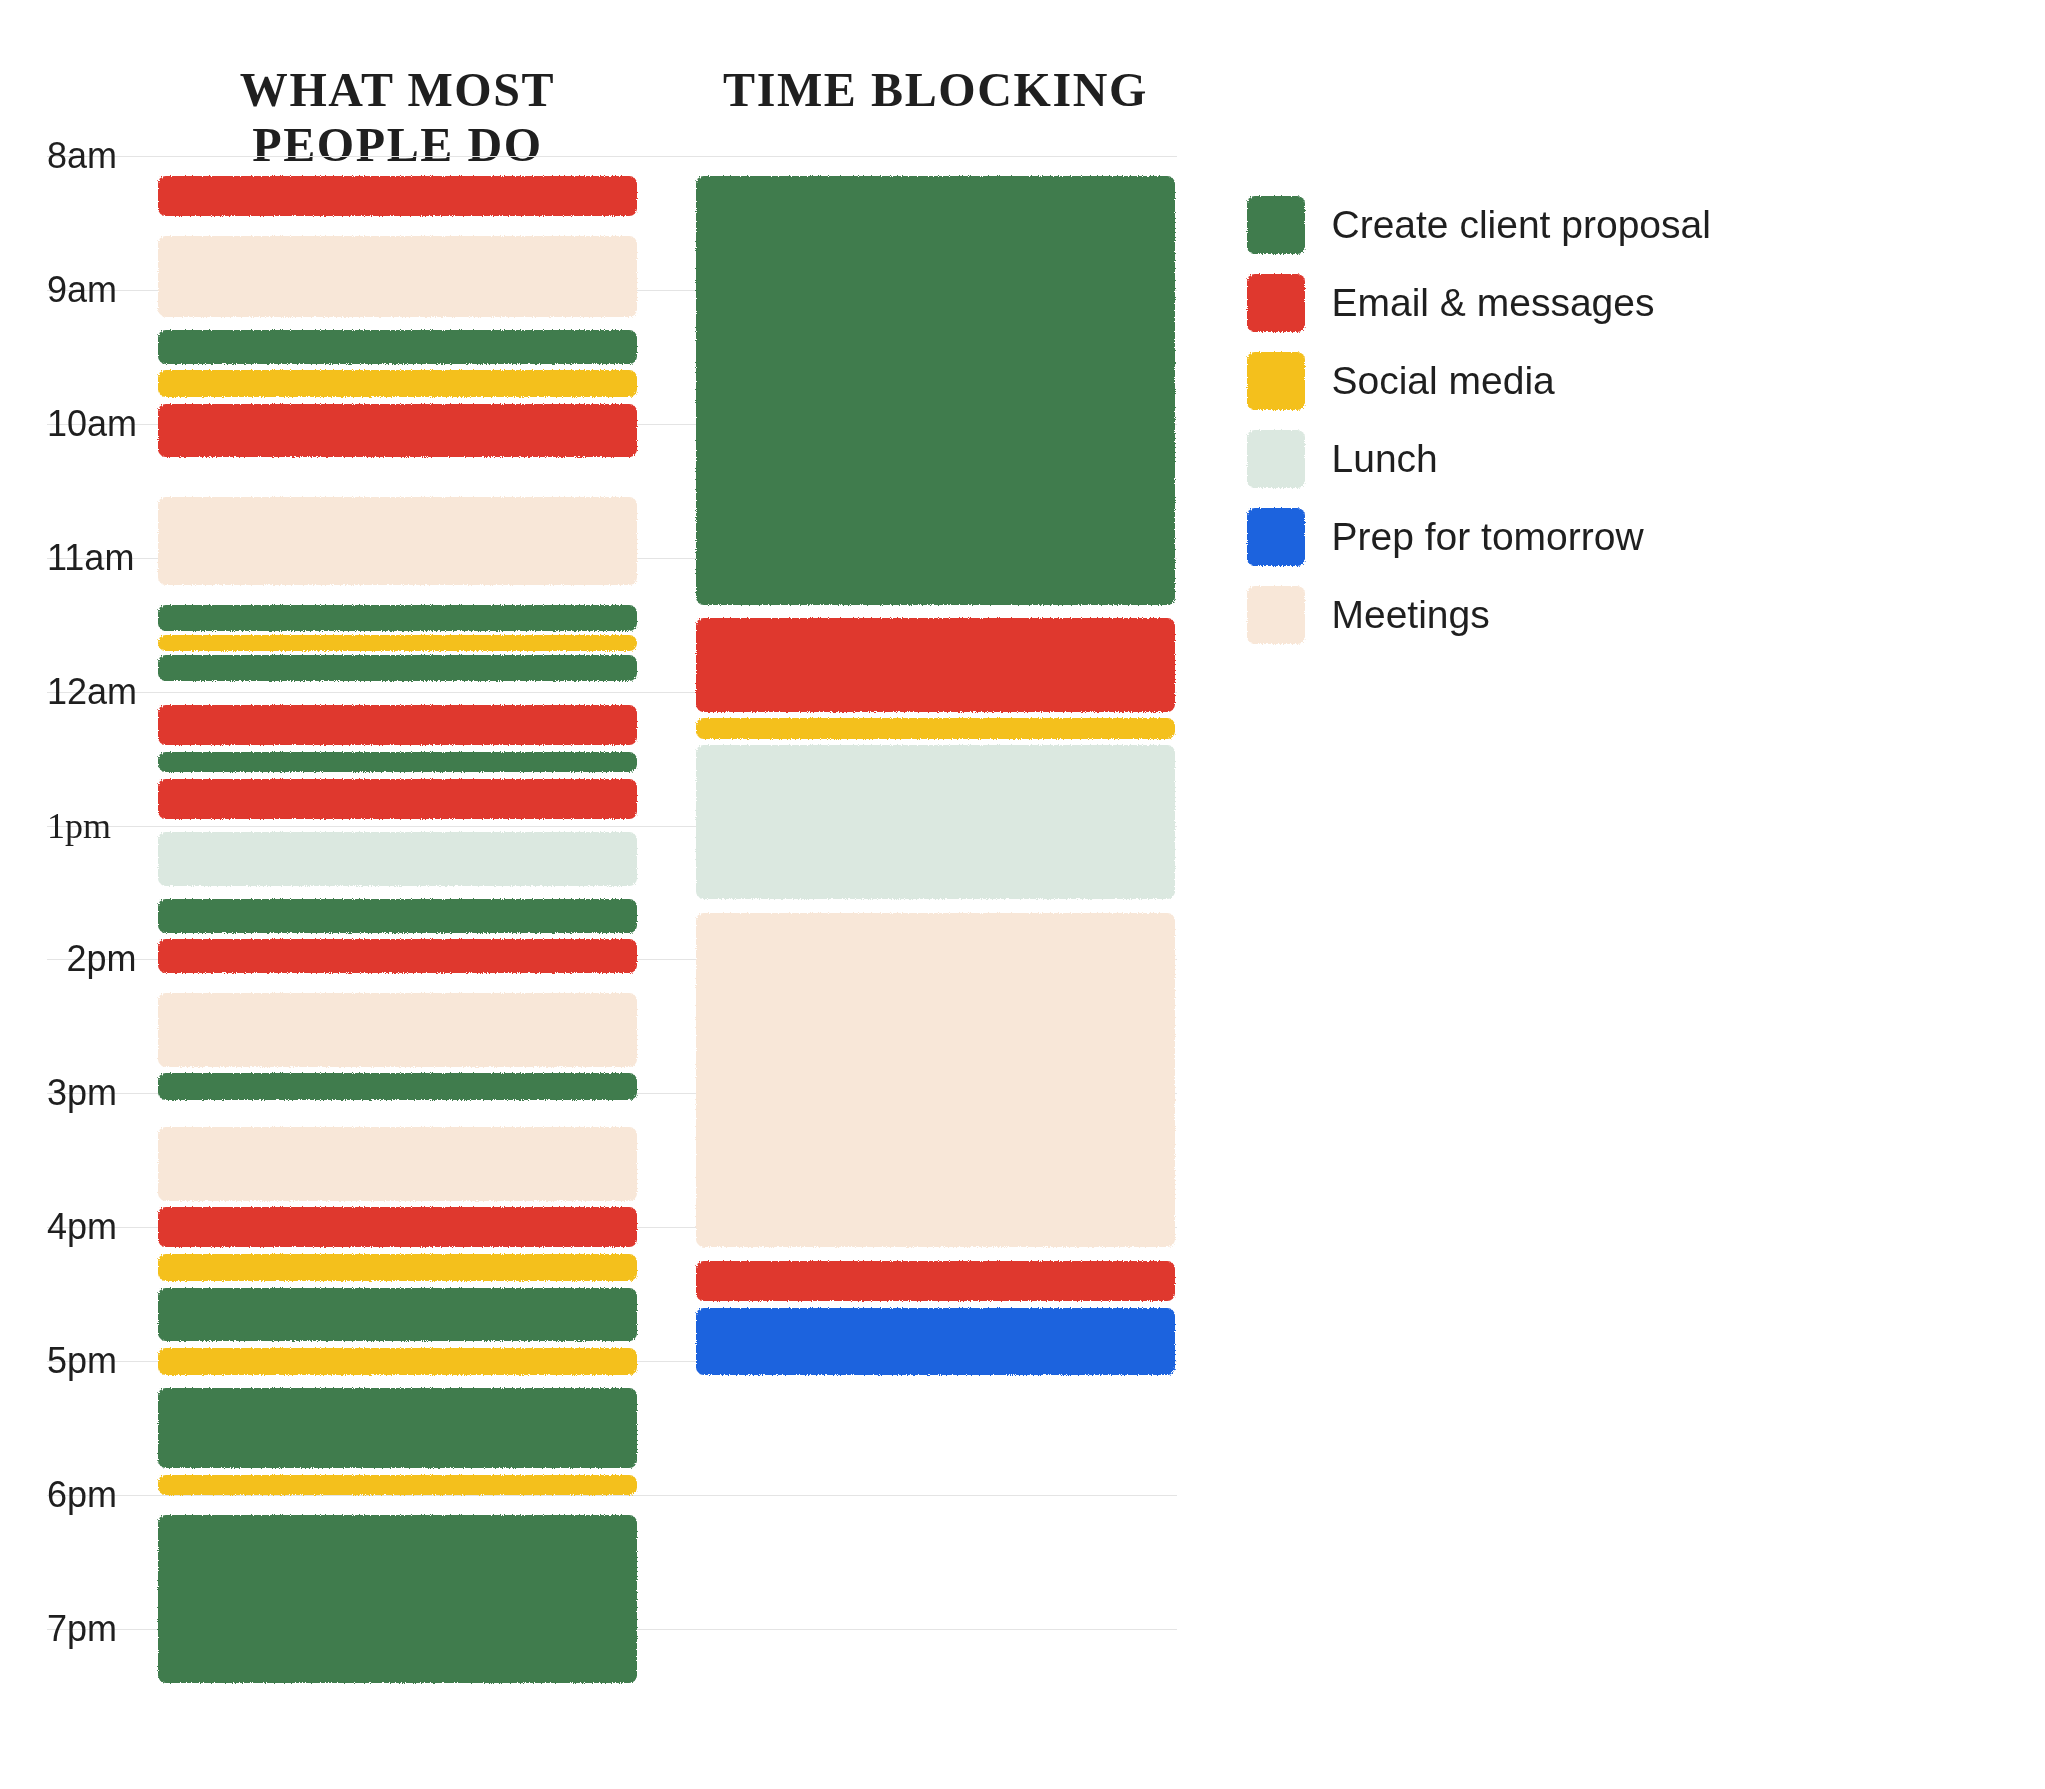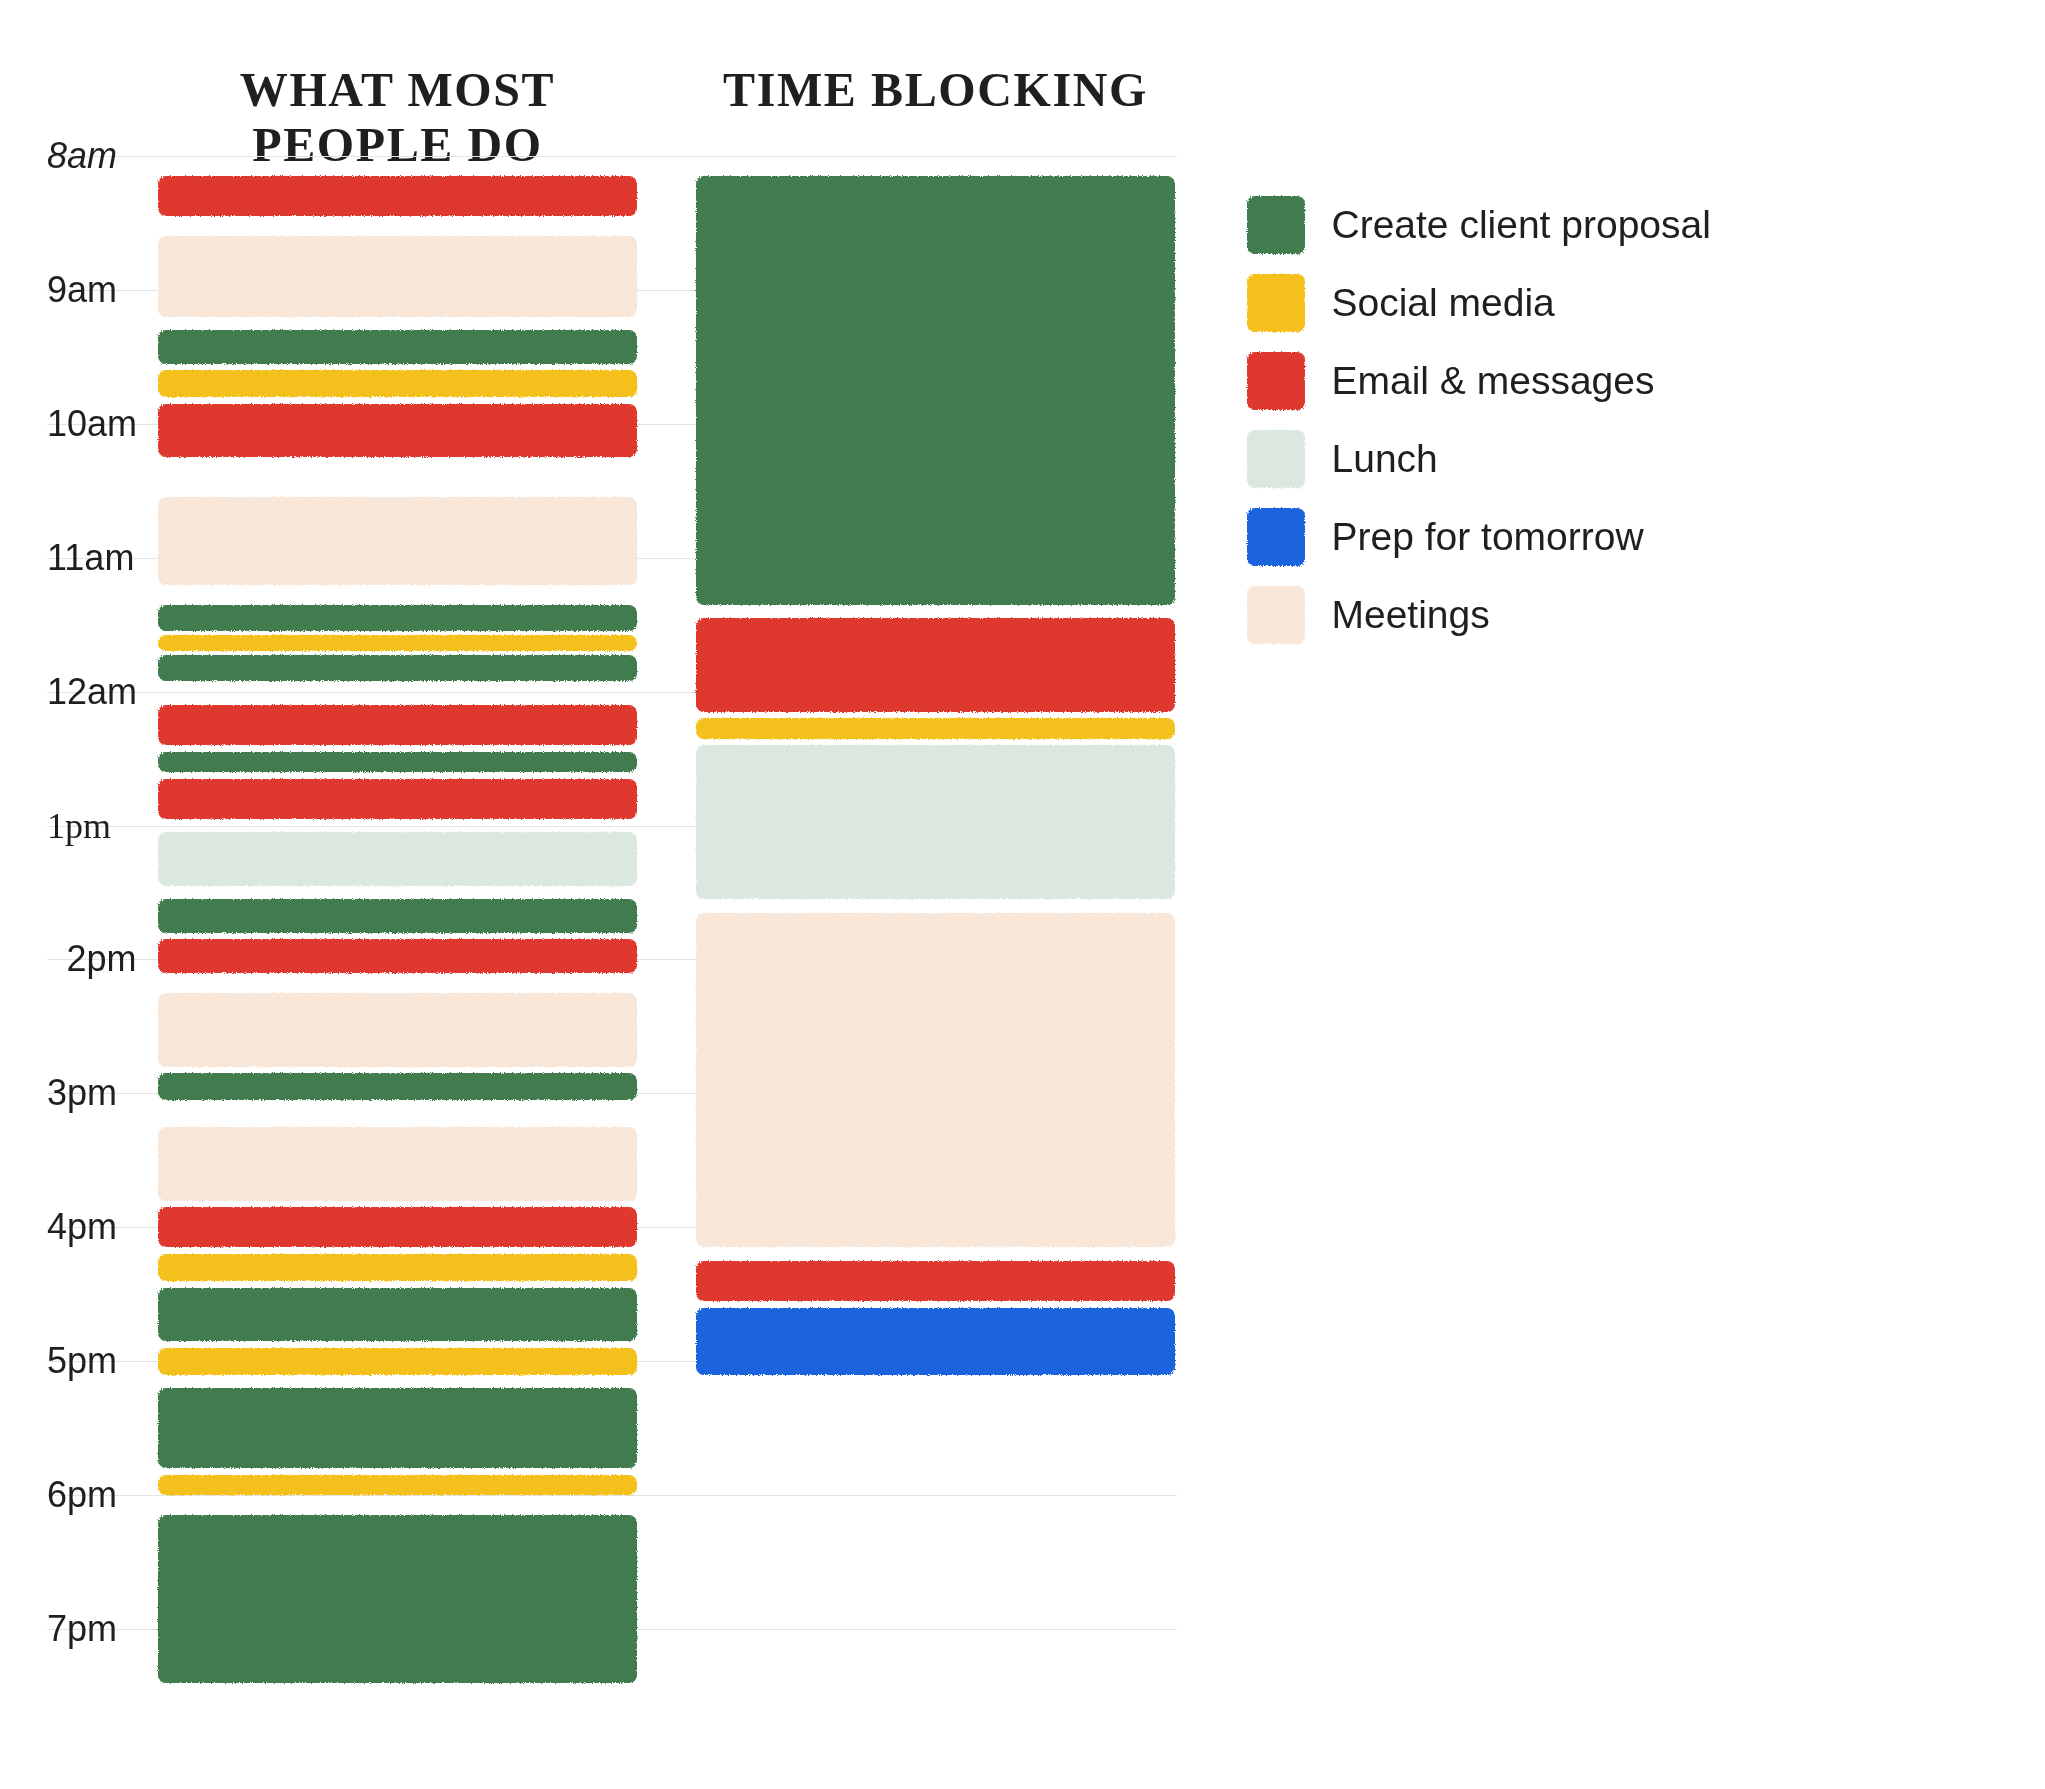--- a/index.html
+++ b/index.html
@@ -144,21 +144,21 @@
         <div class="gridline" style="top: 34.7826%;"></div>
         <div class="gridline" style="top: 43.4783%;"></div>
         <div class="gridline" style="top: 52.1739%;"></div>
         <div class="gridline" style="top: 60.8696%;"></div>
         <div class="gridline" style="top: 69.5652%;"></div>
         <div class="gridline" style="top: 78.2609%;"></div>
         <div class="gridline" style="top: 86.9565%;"></div>
         <div class="gridline" style="top: 95.6522%;"></div>
       </div>
     <div id="ticks">
-        <div class="tick" style="top: 0%; font-style: italic;">8am</div>
+        <div class="tick" style="top: 0%;">8am</div>
         <div class="tick" style="top: 8.69565%;">9am</div>
         <div class="tick" style="top: 17.3913%;">10am</div>
         <div class="tick" style="top: 26.087%;">11am</div>
         <div class="tick" style="top: 34.7826%;">12am</div>
         <div class="tick" style="top: 43.4783%; font-family: Liberation Serif, serif;">1pm</div>
         <div class="tick" style="top: 52.1739%; text-align: center;">2pm</div>
         <div class="tick" style="top: 60.8696%;">3pm</div>
         <div class="tick" style="top: 69.5652%;">4pm</div>
         <div class="tick" style="top: 78.2609%;">5pm</div>
         <div class="tick" style="top: 86.9565%;">6pm</div>
@@ -201,28 +201,28 @@
         <div class="block c-blue" style="top: 74.7826%; height: 4.34783%;"></div>
       </div>
   </div>
 
   <div class="legend" id="legend">
       <div class="legend-item">
         <div class="swatch c-green"></div>
         <span>Create client proposal</span>
       </div>
       <div class="legend-item">
+        <div class="swatch c-red"></div>
+        <span>Email &amp; messages</span>
+      </div>
+      <div class="legend-item">
         <div class="swatch c-yellow"></div>
         <span>Social media</span>
       </div>
       <div class="legend-item">
-        <div class="swatch c-red"></div>
-        <span>Email &amp; messages</span>
-      </div>
-      <div class="legend-item">
         <div class="swatch c-lunch"></div>
         <span>Lunch</span>
       </div>
       <div class="legend-item">
         <div class="swatch c-blue"></div>
         <span>Prep for tomorrow</span>
       </div>
       <div class="legend-item">
         <div class="swatch c-pink"></div>
         <span>Meetings</span>

